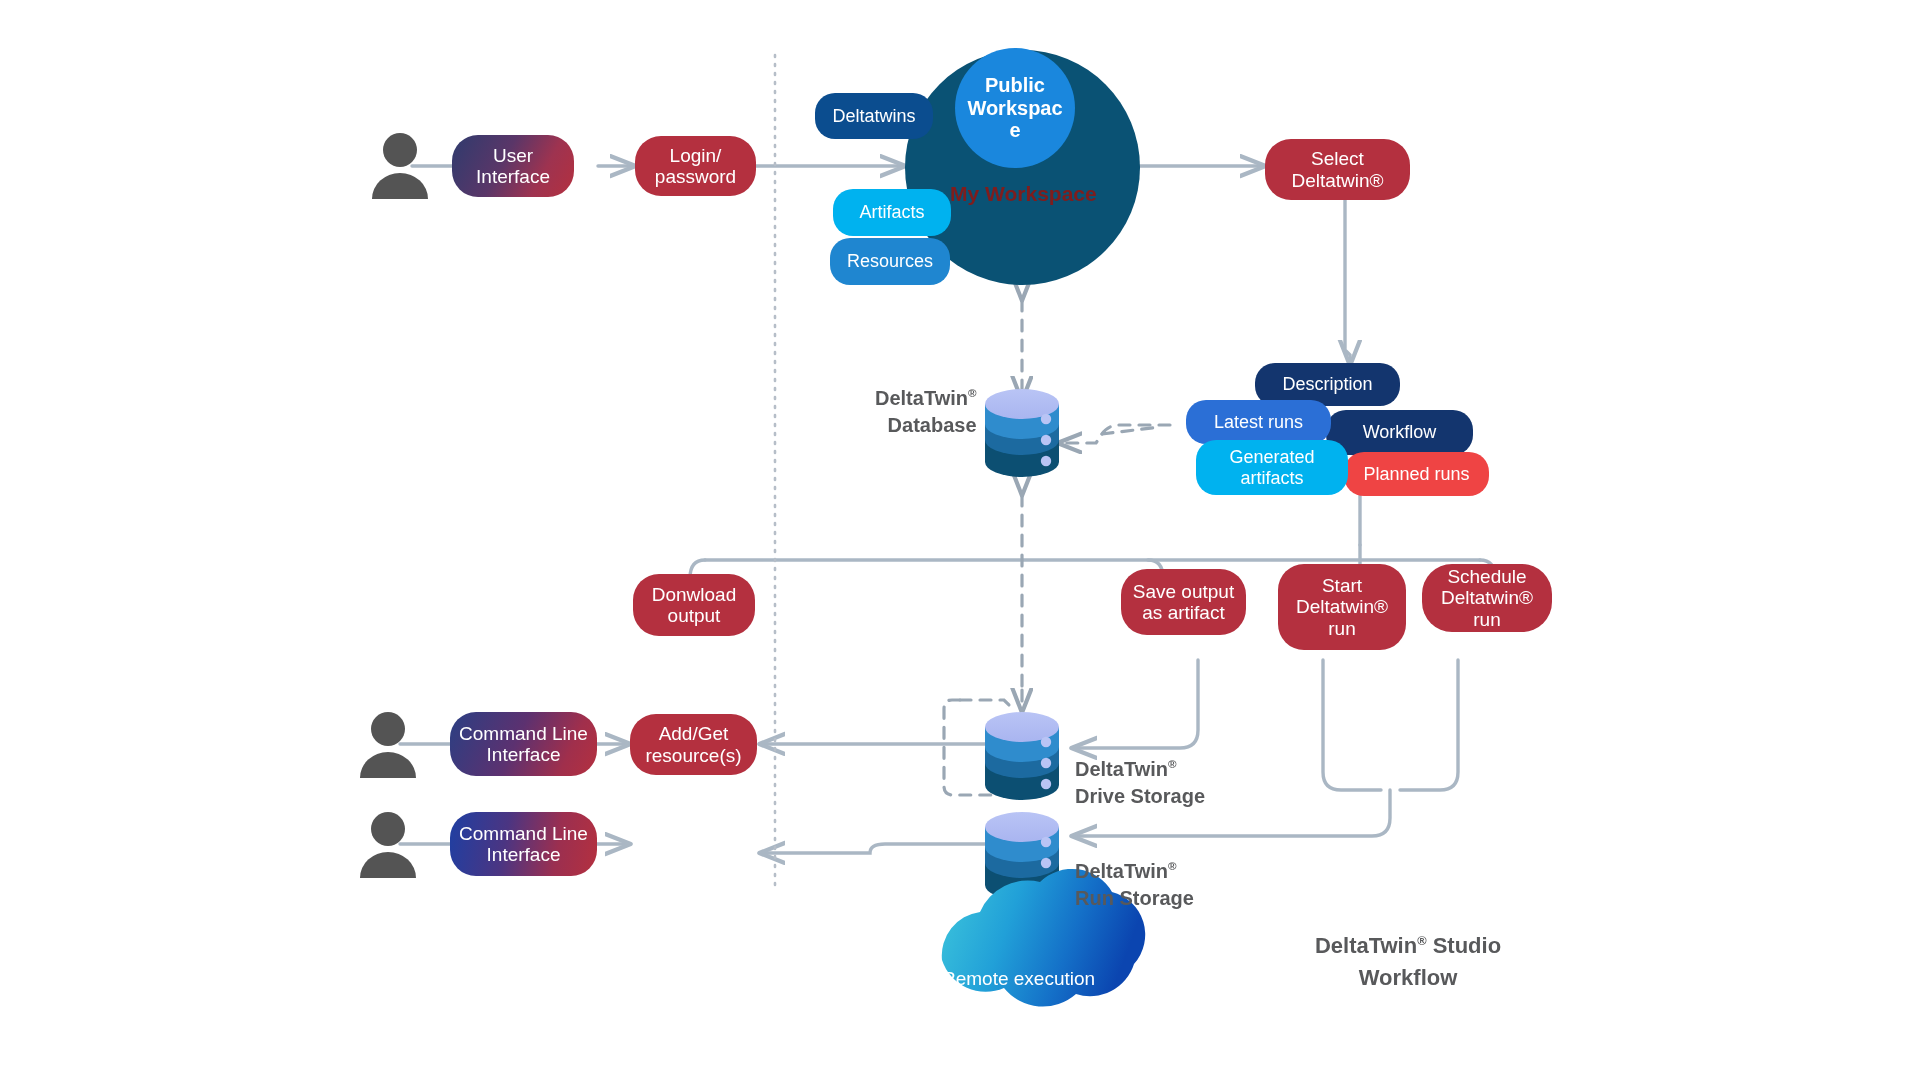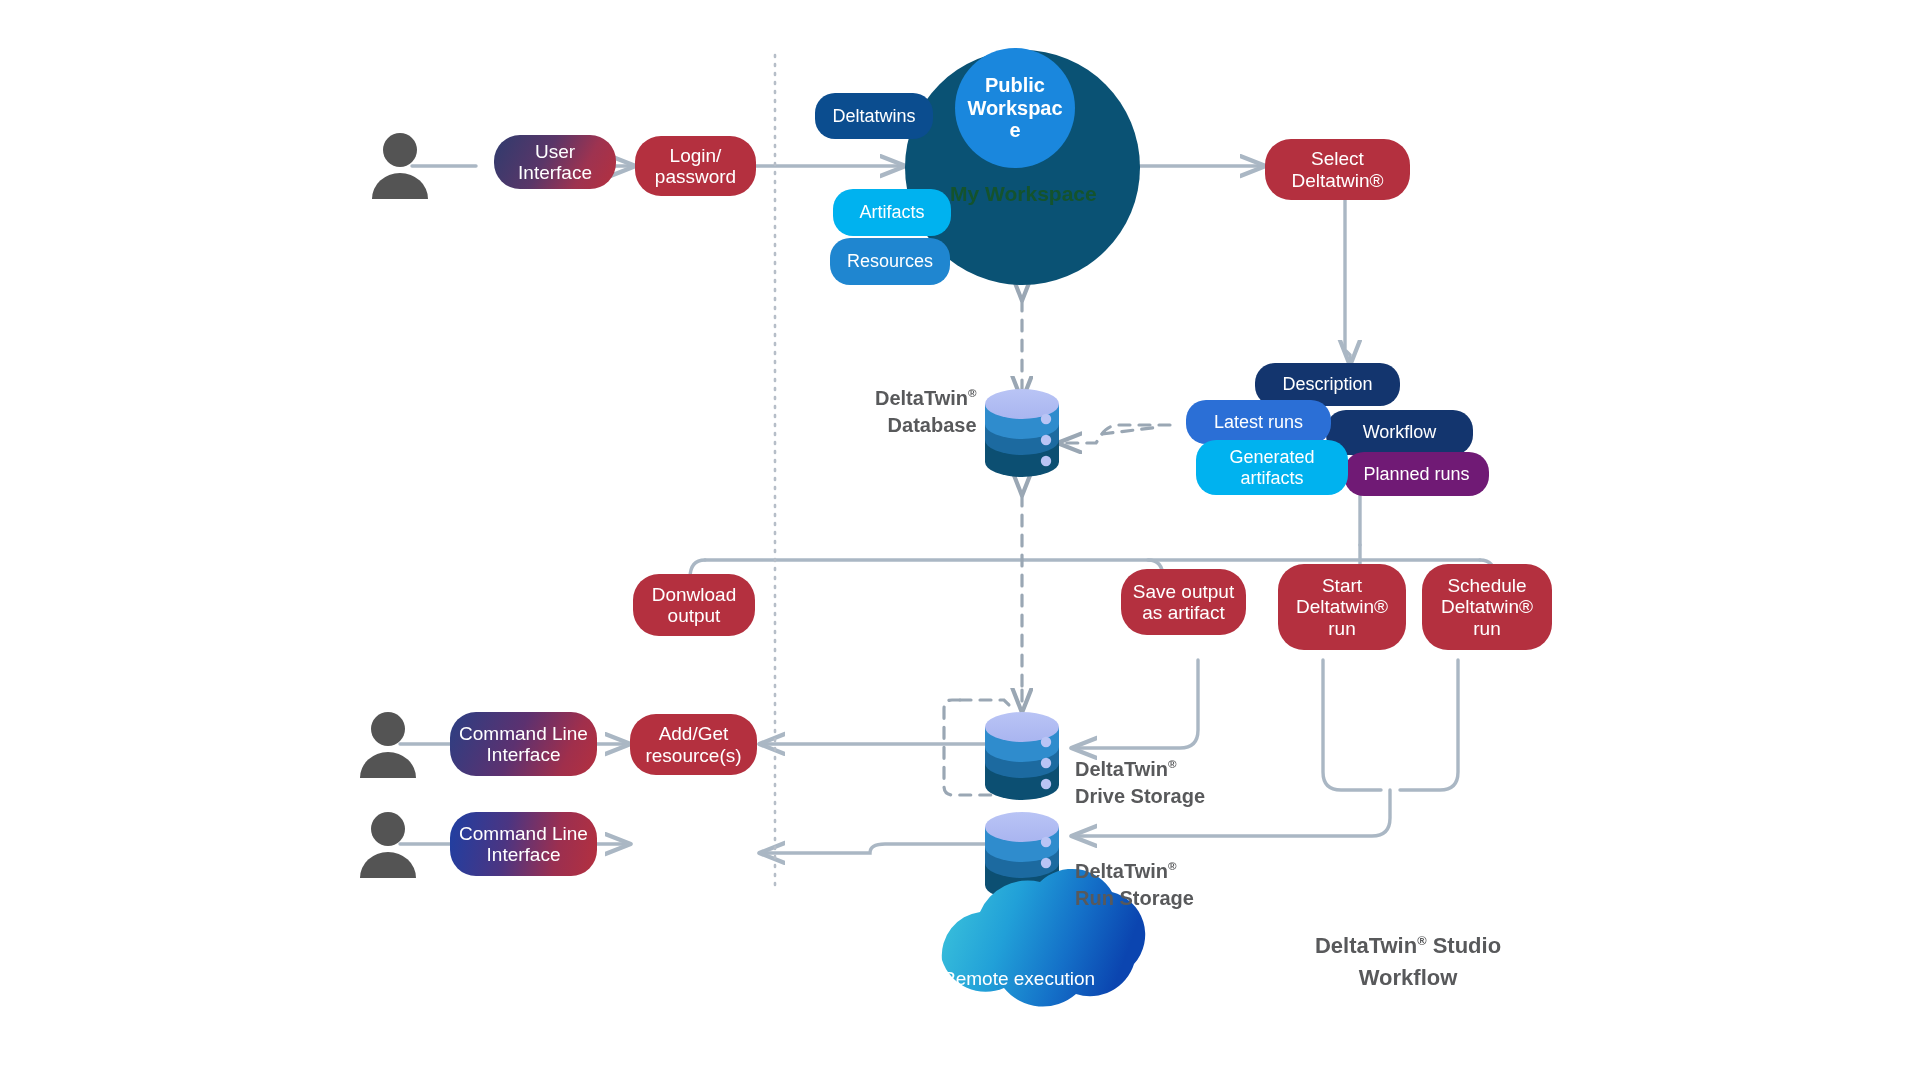--- a/index.html
+++ b/index.html
@@ -16,26 +16,26 @@
   .grad-ui{background:linear-gradient(118deg,#2f3b6e 0%,#5a3668 42%,#9e3350 72%,#b4303f 100%);}
   .grad-cli1{background:linear-gradient(115deg,#2b3f83 0%,#5c3170 45%,#a02f4c 78%,#b4303f 100%);}
   .grad-cli2{background:linear-gradient(100deg,#1f3fa2 0%,#4b3582 38%,#9b2f50 72%,#b4303f 100%);}
 
   .badge{border-radius:20px;font-size:18px;padding:0 14px;}
   .b-navy{background:#0b4d8f;}
   .b-navy2{background:#13356e;}
   .b-blue{background:#2b6fd6;}
   .b-cyan{background:#00b2ef;}
   .b-steel{background:#1f86d0;}
-  .b-lav{background:#701a75;}
+  .b-lav{background:#ef4444;}
 
   .ws-circle{position:absolute;border-radius:50%;background:#0a5274;}
   .ws-inner{position:absolute;border-radius:50%;background:#1a87dd;
             font-weight:bold;font-size:20px;color:#fff;}
-  .ws-label{position:absolute;font-weight:bold;font-size:21px;color:#14532d;
+  .ws-label{position:absolute;font-weight:bold;font-size:21px;color:#7f1d1d;
             white-space:nowrap;}
 
   .cap{position:absolute;font-weight:bold;font-size:20px;color:#58595b;
        line-height:1.35;white-space:nowrap;}
   .cap.r{text-align:right;}
 
   .title{position:absolute;font-weight:bold;font-size:22px;color:#58595b;
          text-align:center;line-height:1.45;white-space:nowrap;}
 
   .cloud-label{position:absolute;font-size:19px;color:#fff;white-space:nowrap;}
@@ -171,21 +171,21 @@
                a52,52 0 0 1 60,-30
                a46,46 0 0 1 72,10
                a44,44 0 0 1 22,72
                a46,46 0 0 1 -58,30
                a50,50 0 0 1 -72,-6
                a46,46 0 0 1 -62,-28
                a44,44 0 0 1 38,-48 Z" fill="url(#cloudg)"></path>
     </g>
   </svg>
 
-  <div class="node gradbox grad-ui" style="left:494px;top:135px;width:122px;height:54px;">
+  <div class="node gradbox grad-ui" style="left:452px;top:135px;width:122px;height:62px;">
     <span>
       <span>User</span><br>
       <span>Interface</span>
     </span>
   </div>
 
   <div class="node action" style="left:635px;top:136px;width:121px;height:60px;">
     <span>
       <span>Login/</span><br>
       <span>password</span>
@@ -263,21 +263,21 @@
       <span>as artifact</span>
     </span>
   </div>
   <div class="node action" style="left:1278px;top:564px;width:128px;height:86px;">
     <span>
       <span>Start</span><br>
       <span>Deltatwin®</span><br>
       <span>run</span>
     </span>
   </div>
-  <div class="node action" style="left:1422px;top:564px;width:130px;height:86px;">
+  <div class="node action" style="left:1422px;top:564px;width:130px;height:68px;border-radius:30px;">
     <span>
       <span>Schedule</span><br>
       <span>Deltatwin®</span><br>
       <span>run</span>
     </span>
   </div>
 
   <div class="node gradbox grad-cli1" style="left:450px;top:712px;width:147px;height:64px;">
     <span>
       <span>Command Line</span><br>

